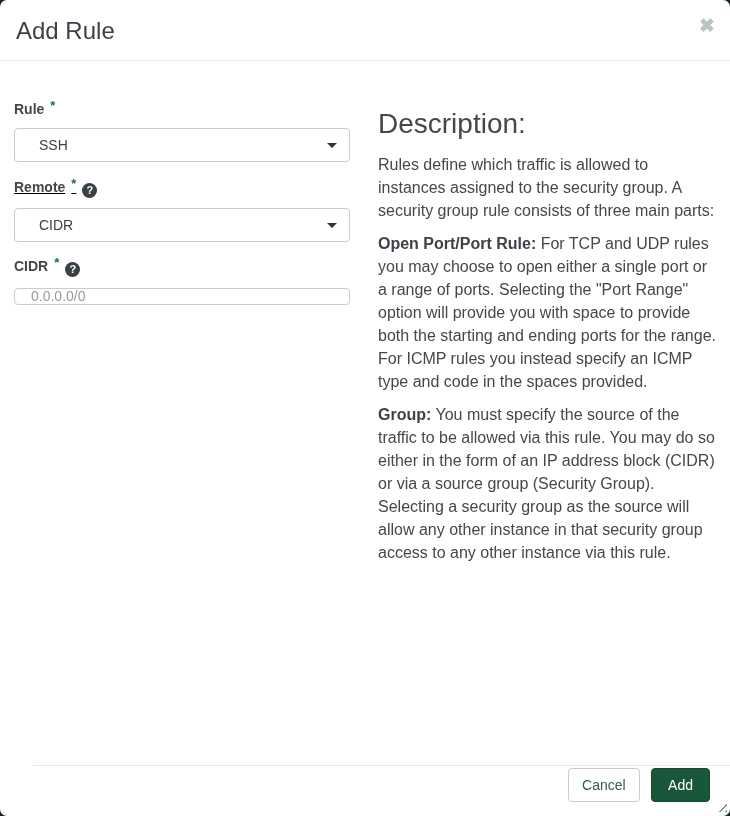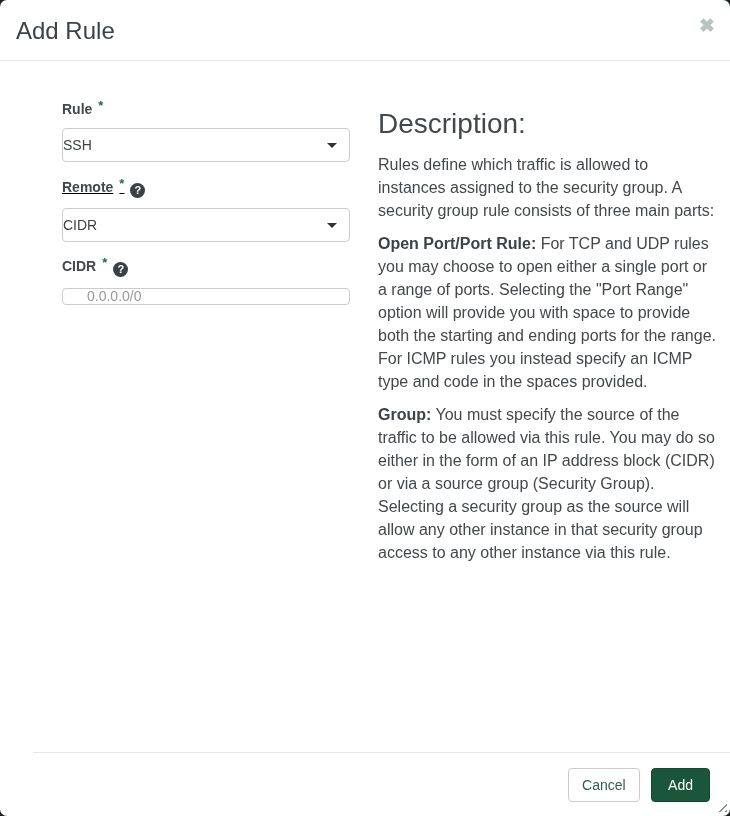--- a/index.html
+++ b/index.html
@@ -44,21 +44,21 @@
   
   .modal-body{
     flex:1 1 auto;
     display:flex;
     padding:40px 14px 0 14px;
     box-sizing:border-box;
     overflow:hidden;
   }
   .col-left{width:336px;flex:0 0 336px;}
   .col-right{flex:1 1 auto;margin-left:28px;}
-  .form-group{margin-bottom:17px;margin-left:48px;}
+  .form-group{margin-bottom:17px;}
   .form-group.mb20{margin-bottom:20px;}
   .form-group.mb16{margin-bottom:16px;text-decoration:underline;}
   .ctrl-label{
     display:block;
     font-size:14px;
     font-weight:bold;
     color:#43484c;
     margin-bottom:10px;
     line-height:17px;
   }
@@ -85,21 +85,21 @@
   .select-wrap{position:relative;}
   select.form-control{
     -webkit-appearance:none;appearance:none;
     width:100%;height:34px;
     border:1px solid #cccccc;
     border-radius:4px;
     background:#ffffff;
     font-family:"Liberation Sans", sans-serif;
     font-size:14px;
     color:#3c4247;
-    padding:6px 26px 6px 0;
+    padding:6px 26px 6px 24px;
     box-sizing:border-box;
   }
   .caret{
     position:absolute;
     right:13px;top:15px;
     width:0;height:0;
     border-left:5px solid transparent;
     border-right:5px solid transparent;
     border-top:5px solid #333333;
     pointer-events:none;
@@ -116,21 +116,21 @@
     color:#3c4247;
   }
   input.form-control{
     width:100%;height:17px;
     border:1px solid #cccccc;
     border-radius:4px;
     box-sizing:border-box;
     font-family:"Liberation Sans", sans-serif;
     font-size:14px;
     color:#3c4247;
-    padding:6px 24px;
+    padding:6px 16px;
   }
   input.form-control::placeholder{color:#9a9a9a;opacity:1;}
   
   .help-heading{
     font-size:28px;
     font-weight:400;
     color:#43484c;
     margin:10px 0 16px 0;
     line-height:26px;
   }
@@ -138,21 +138,21 @@
     font-size:16px;
     line-height:23px;
     color:#43484c;
     margin:0 0 10px 0;
   }
   .help-col p b{color:#3c4247;}
   
   .modal-footer{
     flex:0 0 auto;
     border-top:1px solid #e6e6e6;
-    padding:15px 20px 14px 20px;
+    padding:2px 20px 14px 20px;
     text-align:right;
     margin-left:33px;
   }
   .btn{
     display:inline-block;
     font-family:"Liberation Sans", sans-serif;
     font-size:14px;
     line-height:20px;
     padding:6px 13px;
     border-radius:4px;

